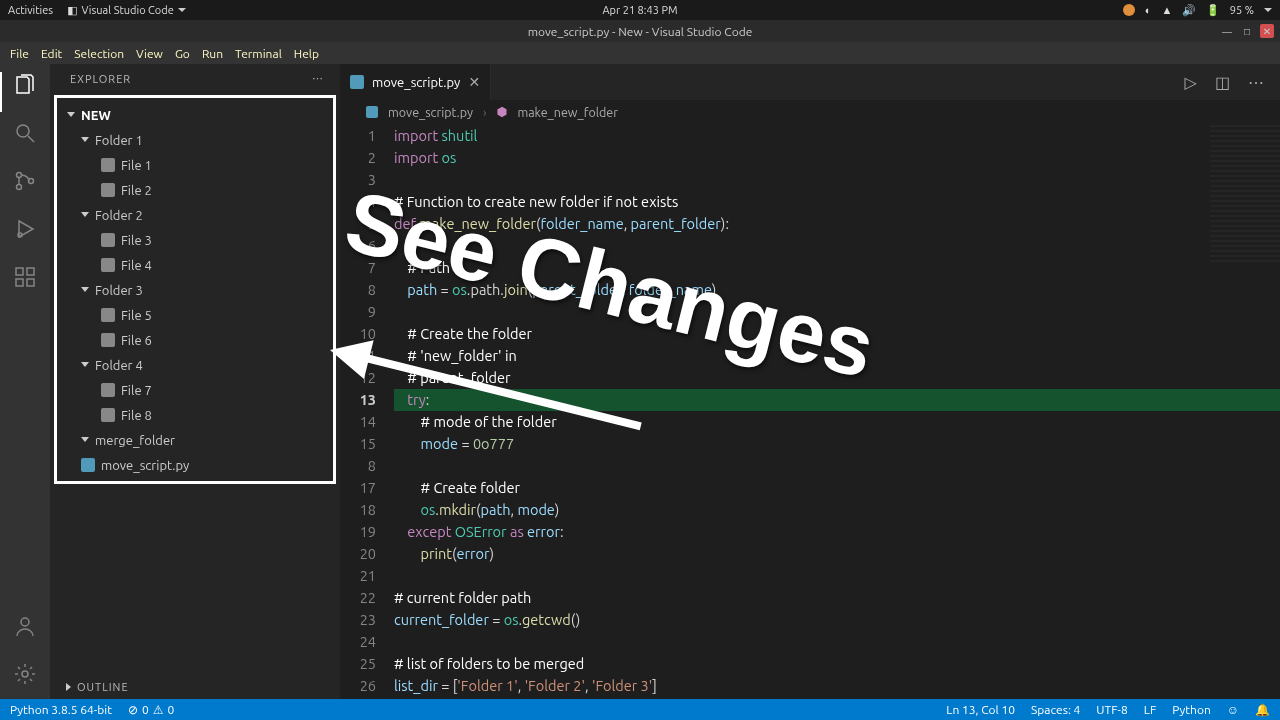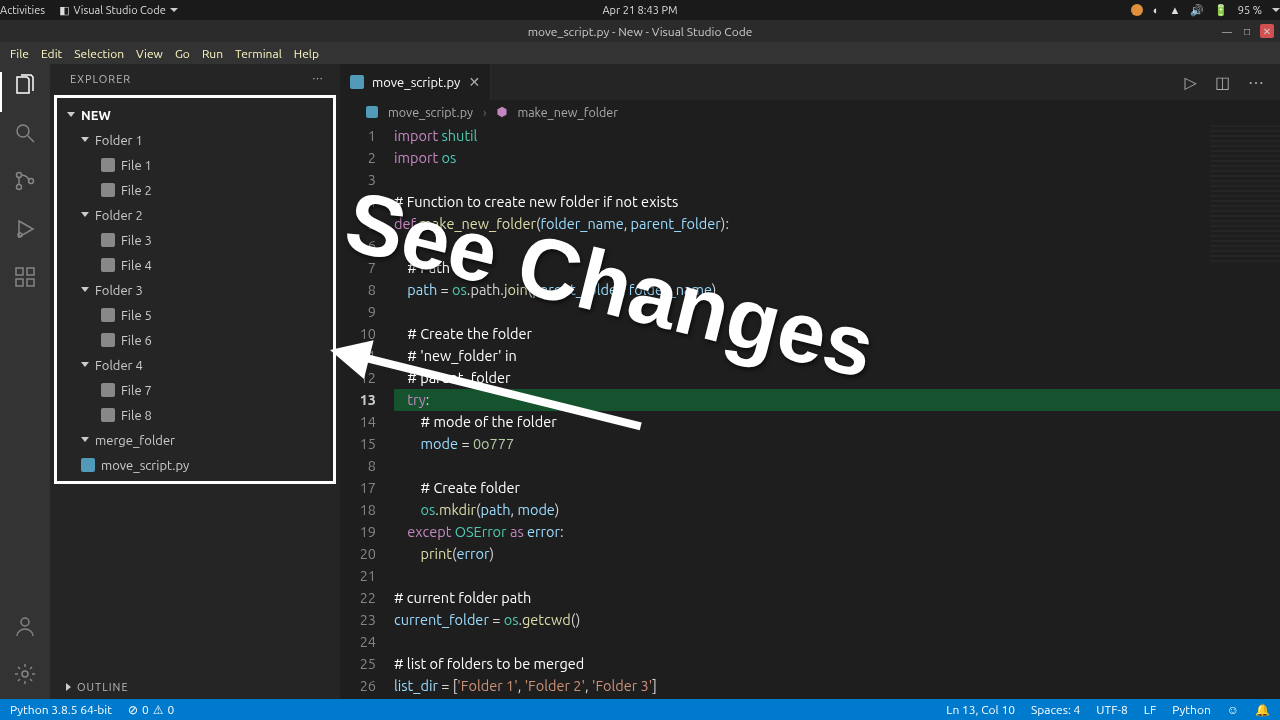--- a/index.html
+++ b/index.html
@@ -1,18 +1,18 @@
 <!DOCTYPE html>
 <html><head>
 <meta charset="utf-8">
 <style>
 * { margin: 0; padding: 0; box-sizing: border-box; font-family: "Ubuntu", "Segoe UI", sans-serif; }
 body { width: 1280px; height: 720px; overflow: hidden; background: #1e1e1e; color: #ccc; position: relative; }
 
-.system-bar { height: 20px; background: #1a1a1a; display: flex; align-items: center; padding: 0 0; font-size: 11px; color: #ddd; }
+.system-bar { height: 20px; background: #1a1a1a; display: flex; align-items: center; padding: 0 8px; font-size: 11px; color: #ddd; }
 .system-bar .left { display: flex; gap: 14px; }
 .system-bar .center { position: absolute; left: 50%; transform: translateX(-50%); }
 .system-bar .right { margin-left: auto; display: flex; gap: 10px; align-items: center; }
 .system-bar .app-menu { display:flex; align-items:center; gap:4px; }
 .tri-down { width:0; height:0; border-left:4px solid transparent; border-right:4px solid transparent; border-top:4px solid #ccc; display:inline-block; }
 .sys-icon { width:12px; height:12px; border-radius:50%; }
 
 .title-bar { height: 22px; background: #2b2b2b; display: flex; align-items: center; justify-content: center; font-size: 12px; color: #ccc; position: relative; text-align: center; }
 .title-bar .win-controls { position: absolute; right: 6px; display: flex; gap: 6px; }
 .win-btn { width: 14px; height: 14px; border-radius: 2px; font-size:10px; display:flex; align-items:center; justify-content:center; }

